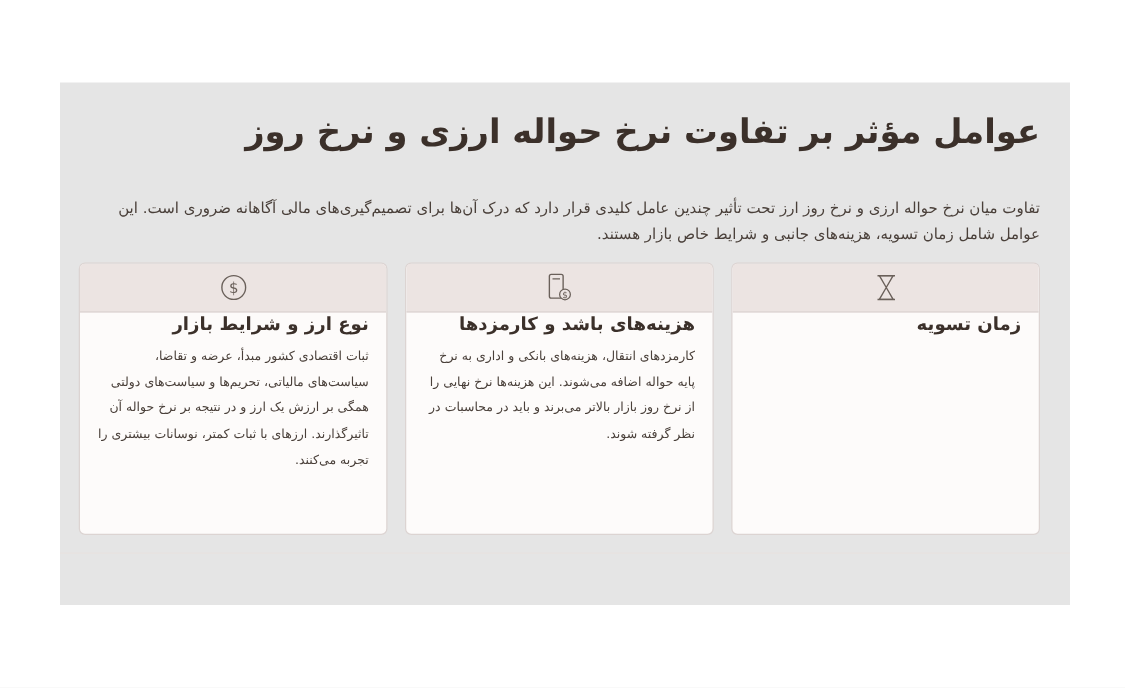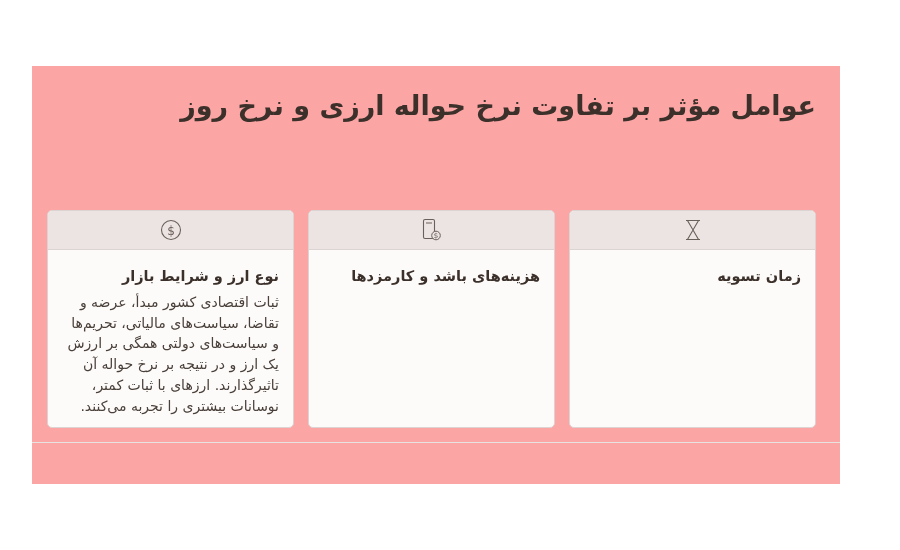--- a/index.html
+++ b/index.html
@@ -1,39 +1,40 @@
 <!DOCTYPE html>
 <html><head>
 <meta charset="utf-8">
 <style>
   html, body { margin:0; padding:0; background:#ffffff; }
   body { width:900px; height:550px; position:relative; overflow:hidden;
          font-family:"DejaVu Sans", sans-serif; color:#3a302a; }
-  .section { position:absolute; left:32px; top:66px; width:808px; height:418px;
-             background:#fca5a5; direction:rtl; }
+  .section { position:absolute; left:48px; top:66px; width:808px; height:418px;
+             background:#e5e5e5; direction:rtl; }
   .title { position:absolute; right:24px; top:24px; margin:0;
            font-size:27px; font-weight:bold; color:#3b302a; white-space:nowrap; }
   .intro { position:absolute; right:24px; top:90px; width:770px; margin:0;
            font-size:12px; line-height:21px; color:#4a403a; }
   .cards { position:absolute; left:18px; top:144px; width:766px; height:220px;
            display:flex; flex-direction:row; gap:14px; }
   .card { flex:0 0 245px; height:216px; border:1.5px solid #dcd4d2; border-radius:5px;
           background:#fdfbfa; overflow:hidden; position:relative; }
   .card-head { height:38px; background:#ece4e2; border-bottom:1.5px solid #dcd4d2;
                display:flex; align-items:center; justify-content:center; }
   .card-head svg { display:block; }
-  .card-title { margin:18px 14px 0 14px; font-size:14.5px; font-weight:bold; color:#3b302a; }
-  .card-body { margin:8px 14px 0 14px; font-size:14px; line-height:20.7px; color:#4a403a; }
+  .card-title { margin:2px 14px 0 14px; font-size:14.5px; font-weight:bold; color:#3b302a; }
+  .card-body { margin:8px 14px 0 14px; font-size:10px; line-height:20.7px; color:#4a403a; }
   .divider { position:absolute; left:0; right:0; top:376px; height:1px; background:#e8e2e0; }
 </style>
 </head>
 <body>
 
 <div class="section">
   <h1 class="title">عوامل مؤثر بر تفاوت نرخ حواله ارزی و نرخ روز</h1>
+  <p class="intro">تفاوت میان نرخ حواله ارزی و نرخ روز ارز تحت تأثیر چندین عامل کلیدی قرار دارد که درک آن‌ها برای تصمیم‌گیری‌های مالی آگاهانه ضروری است. این عوامل شامل زمان تسویه، هزینه‌های جانبی و شرایط خاص بازار هستند.</p>
 
   <div class="cards">
     <div class="card">
       <div class="card-head">
         <span>
           <svg width="18" height="22" viewBox="0 0 18 22">
             <line x1="2" y1="1.5" x2="16" y2="1.5" stroke="#6a605a" stroke-width="1.2"></line>
             <line x1="2" y1="20.5" x2="16" y2="20.5" stroke="#6a605a" stroke-width="1.2"></line>
             <path d="M3.5 1.5 L14.5 1.5 L9 11 Z M9 11 L14.5 20.5 L3.5 20.5 Z" fill="none" stroke="#6a605a" stroke-width="1.1"></path>
           </svg>
@@ -47,20 +48,21 @@
         <span>
           <svg width="22" height="24" viewBox="0 0 22 24">
             <rect x="2.5" y="1.5" width="11" height="19" rx="1.5" fill="none" stroke="#6a605a" stroke-width="1.1"></rect>
             <line x1="5" y1="5" x2="11" y2="5" stroke="#6a605a" stroke-width="1"></line>
             <circle cx="15" cy="17.5" r="4.3" fill="#ece4e2" stroke="#6a605a" stroke-width="1"></circle>
             <text x="15" y="20.2" font-size="7" text-anchor="middle" fill="#6a605a" font-family="DejaVu Sans, sans-serif">$</text>
           </svg>
         </span>
       </div>
       <div class="card-title">هزینه‌های باشد و کارمزدها</div>
+      <div class="card-body">کارمزدهای انتقال، هزینه‌های بانکی و اداری به نرخ پایه حواله اضافه می‌شوند. این هزینه‌ها نرخ نهایی را از نرخ روز بازار بالاتر می‌برند و باید در محاسبات در نظر گرفته شوند.</div>
     </div>
 
     <div class="card">
       <div class="card-head">
         <span>
           <svg width="22" height="22" viewBox="0 0 22 22">
             <circle cx="11" cy="11" r="9.5" fill="none" stroke="#6a605a" stroke-width="1.1"></circle>
             <text x="11" y="15.5" font-size="12" text-anchor="middle" fill="#6a605a" font-family="DejaVu Sans, sans-serif">$</text>
           </svg>
         </span>

